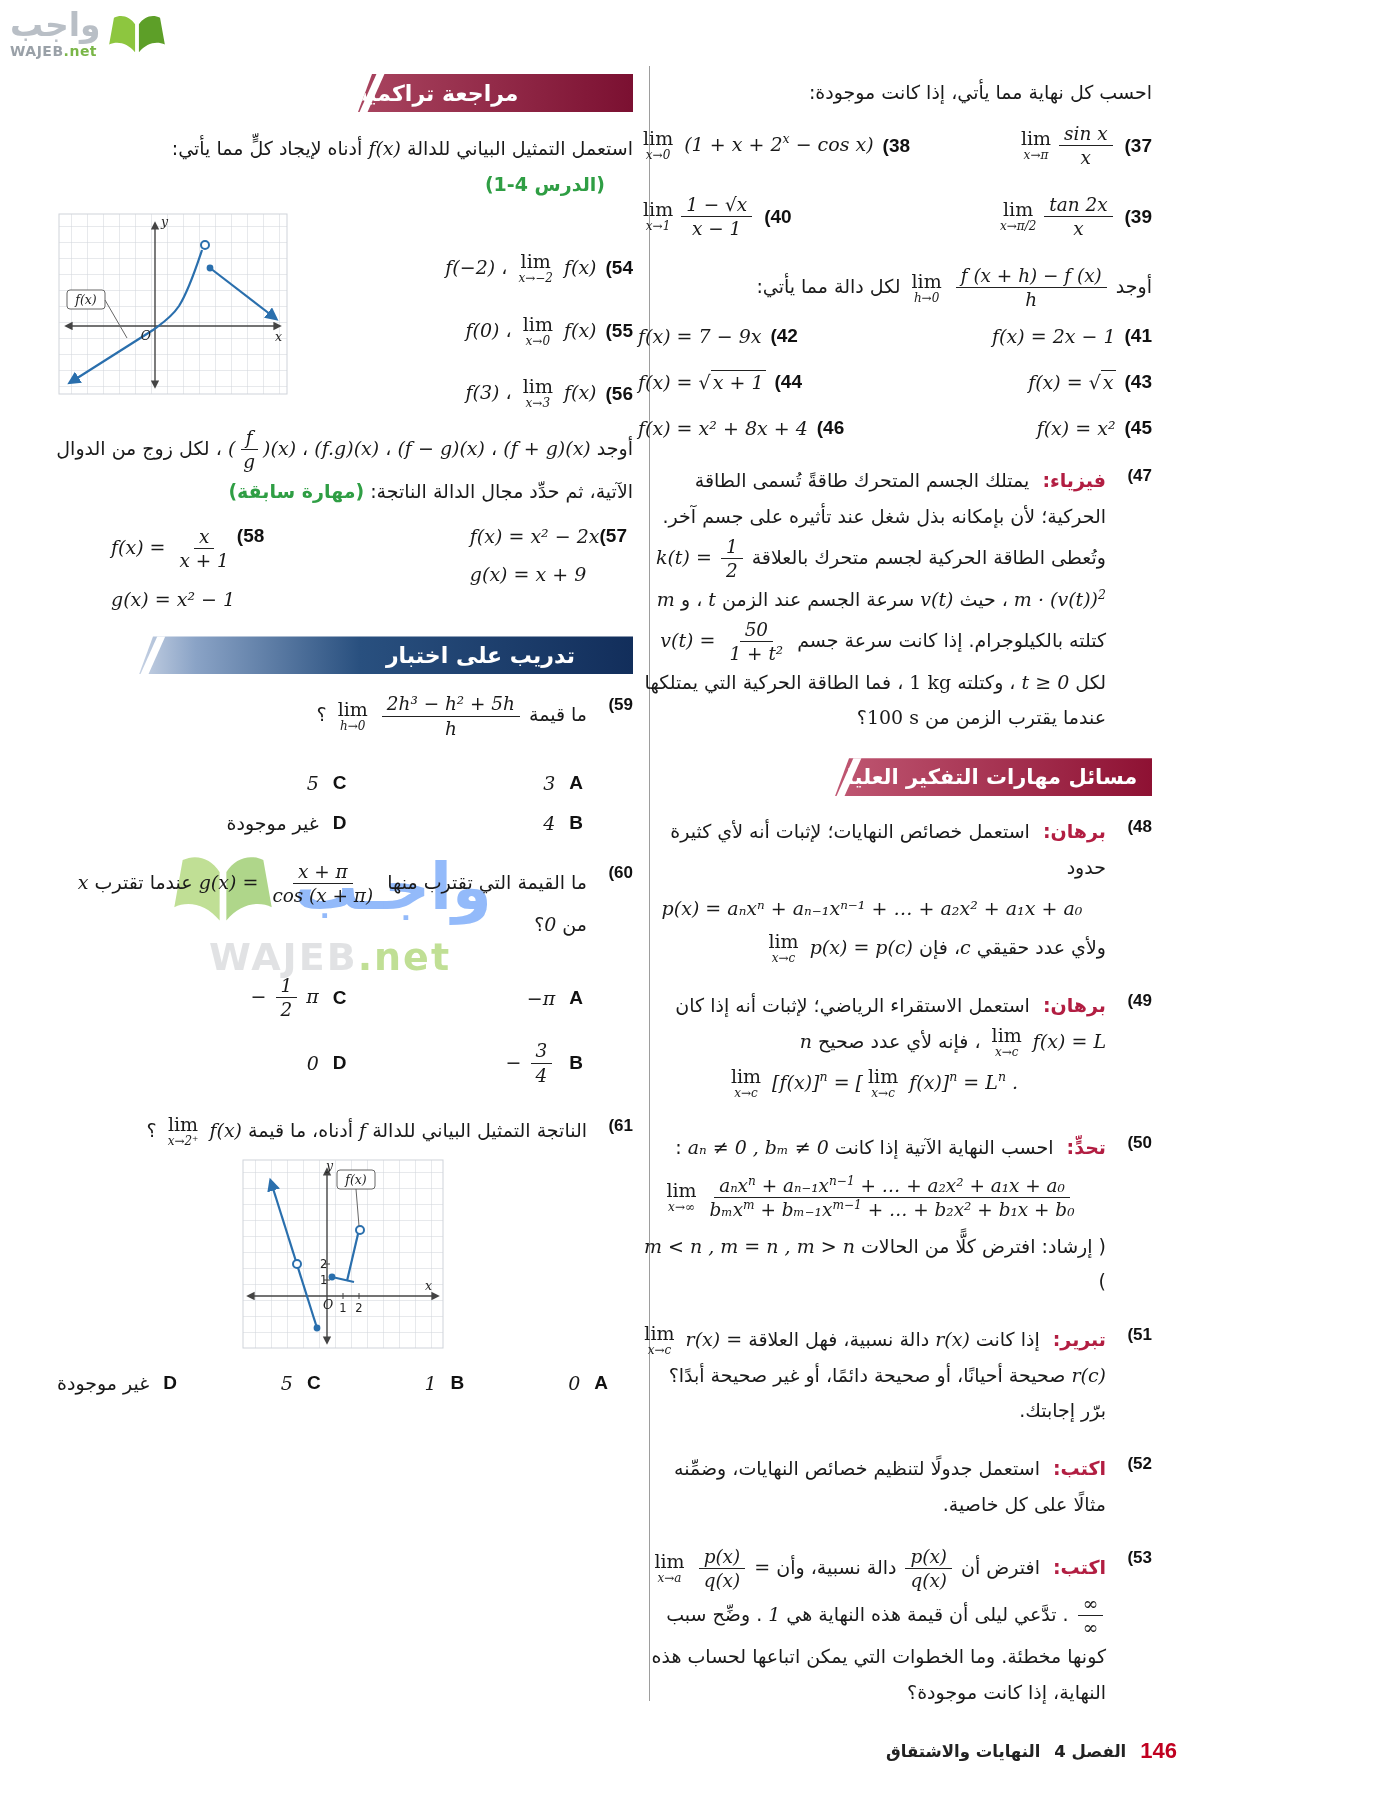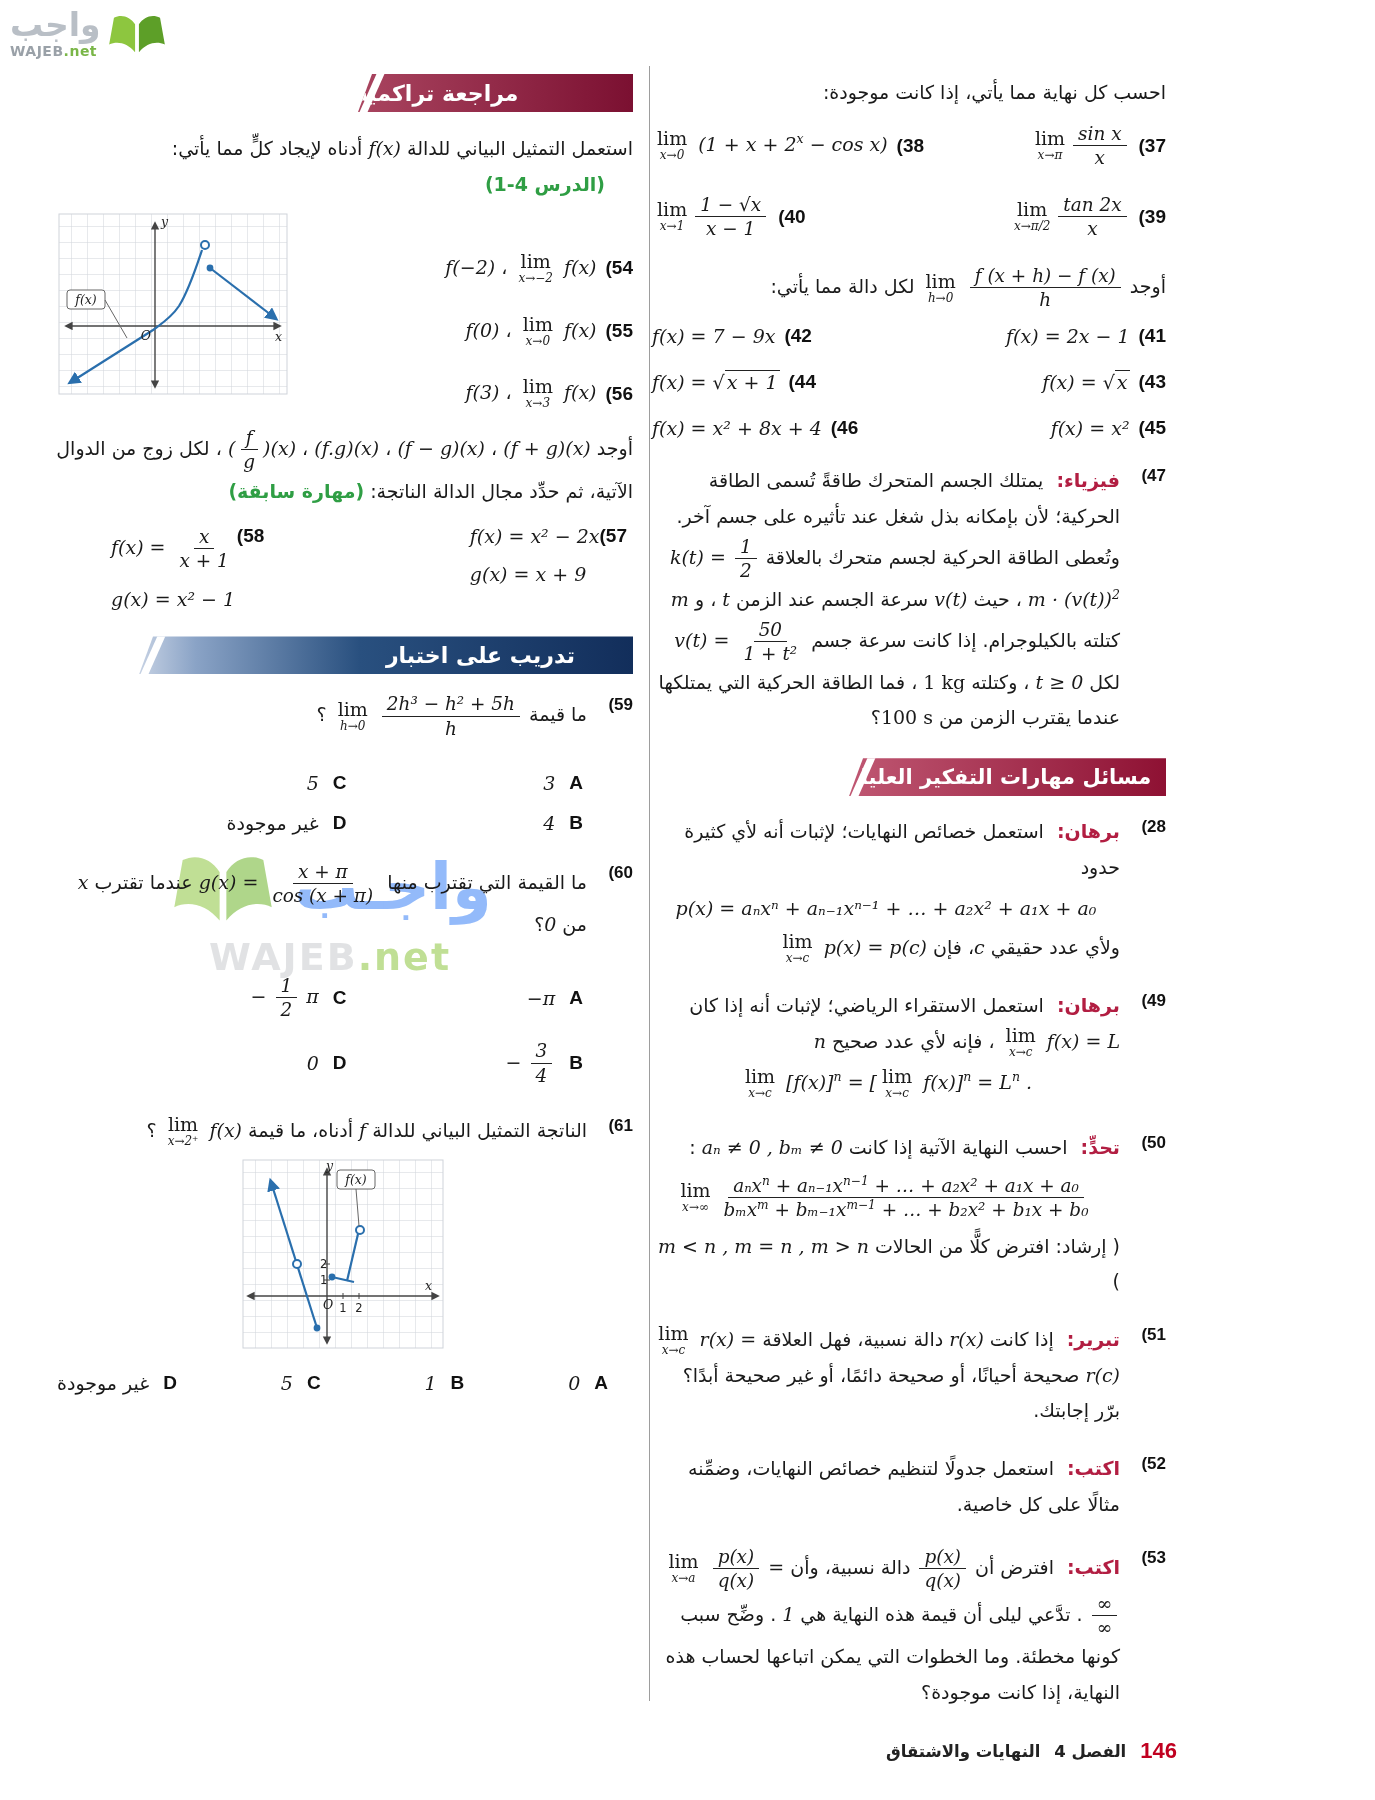--- a/index.html
+++ b/index.html
@@ -1,21 +1,21 @@
 <!DOCTYPE html>
 <html lang="ar" dir="rtl"><head>
 <meta charset="utf-8">
 <style>
   *{margin:0;padding:0;box-sizing:border-box;}
   html,body{background:#fff;}
   .page{position:relative;width:1375px;height:1800px;background:#fff;direction:rtl;
         font-family:"DejaVu Sans",sans-serif;color:#1a1a1a;overflow:hidden;}
   .divider{position:absolute;left:649px;top:66px;height:1635px;width:1px;background:#9d9d9d;}
   .col{position:absolute;top:74px;z-index:1;}
-  .col-a{left:652px;width:514px;}
+  .col-a{left:638px;width:514px;}
   .col-b{left:55px;width:578px;}
 
   
   .ltr,.mth,.mup{direction:ltr;unicode-bidi:isolate;}
   .mth{font-family:"DejaVu Serif","DejaVu Sans",serif;font-style:italic;}
   .mup{font-family:"DejaVu Serif","DejaVu Sans",serif;font-style:normal;}
   sup.mth{font-size:.66em;line-height:1;}
   .sq{border-top:1.4px solid #222;padding:0 2px;}
   .frac{display:inline-flex;flex-direction:column;align-items:center;vertical-align:middle;
         direction:ltr;unicode-bidi:isolate;line-height:1.25;margin:0 3px;font-size:.97em;}
@@ -223,21 +223,21 @@
                 <span class="fd">1 + t²</span>
               </span></span><span class="ar"> لكل </span><span class="mth">t ≥ 0</span><span class="ar"> ، وكتلته </span><span class="mup">1 kg</span><span class="ar"> ، فما الطاقة الحركية التي يمتلكها عندما يقترب الزمن من </span><span class="mup">100 s</span><span class="ar">؟</span></span>
       </div>
     </div>
 
     <div class="banner banner-red">
       <span>مسائل مهارات التفكير العليا</span>
     </div>
 
     <div class="qa">
-      <div class="qno">(28</div>
+      <div class="qno">(48</div>
       <div class="qtext">
         <span class="kw">برهان:</span>
         <span>استعمل خصائص النهايات؛ لإثبات أنه لأي كثيرة حدود</span>
         <div class="dmath"><span class="mth">p(x) = aₙxⁿ + aₙ₋₁xⁿ⁻¹ + … + a₂x² + a₁x + a₀</span></div>
         <div><span class="ar">ولأي عدد حقيقي </span><span class="mth">c</span><span class="ar">، فإن </span><span class="ltr"><span class="lim">
                 <span class="lw">lim</span>
                 <span class="ls">x→c</span>
               </span><span class="mth"> p(x) = p(c)</span></span></div>
       </div>
     </div>

